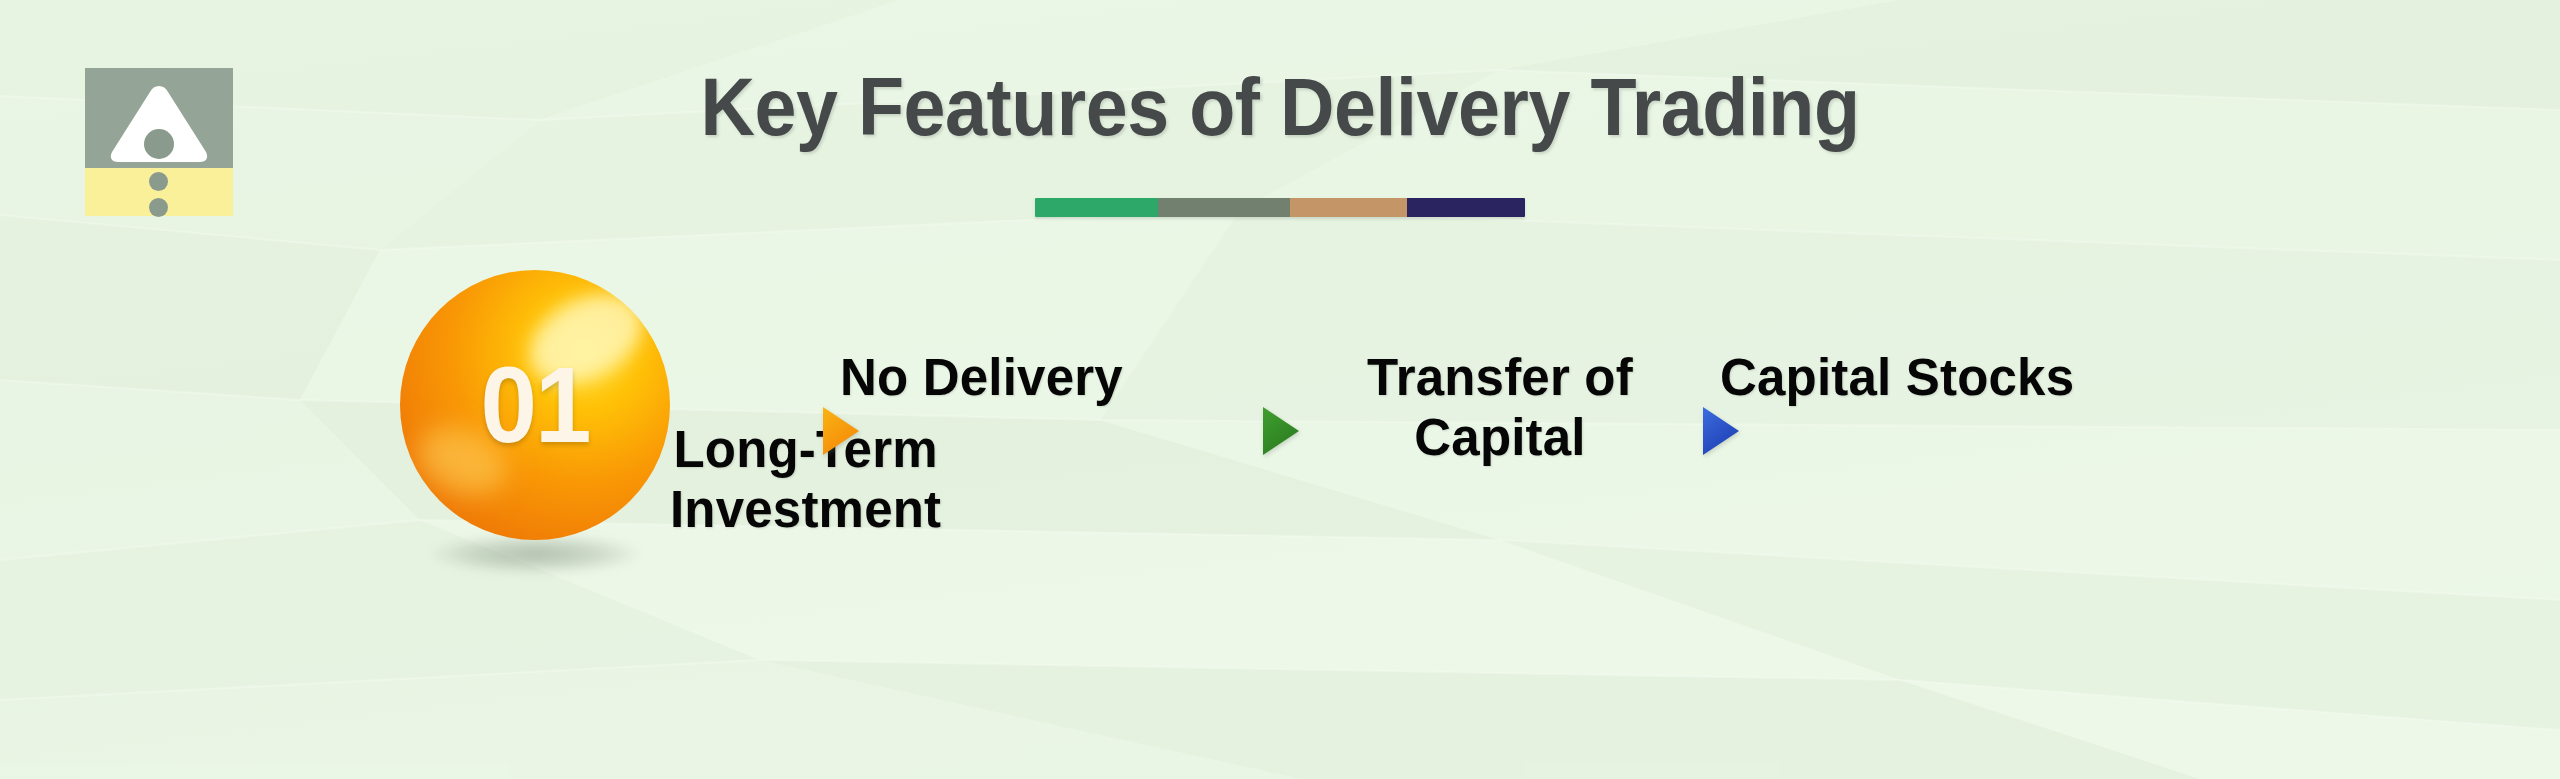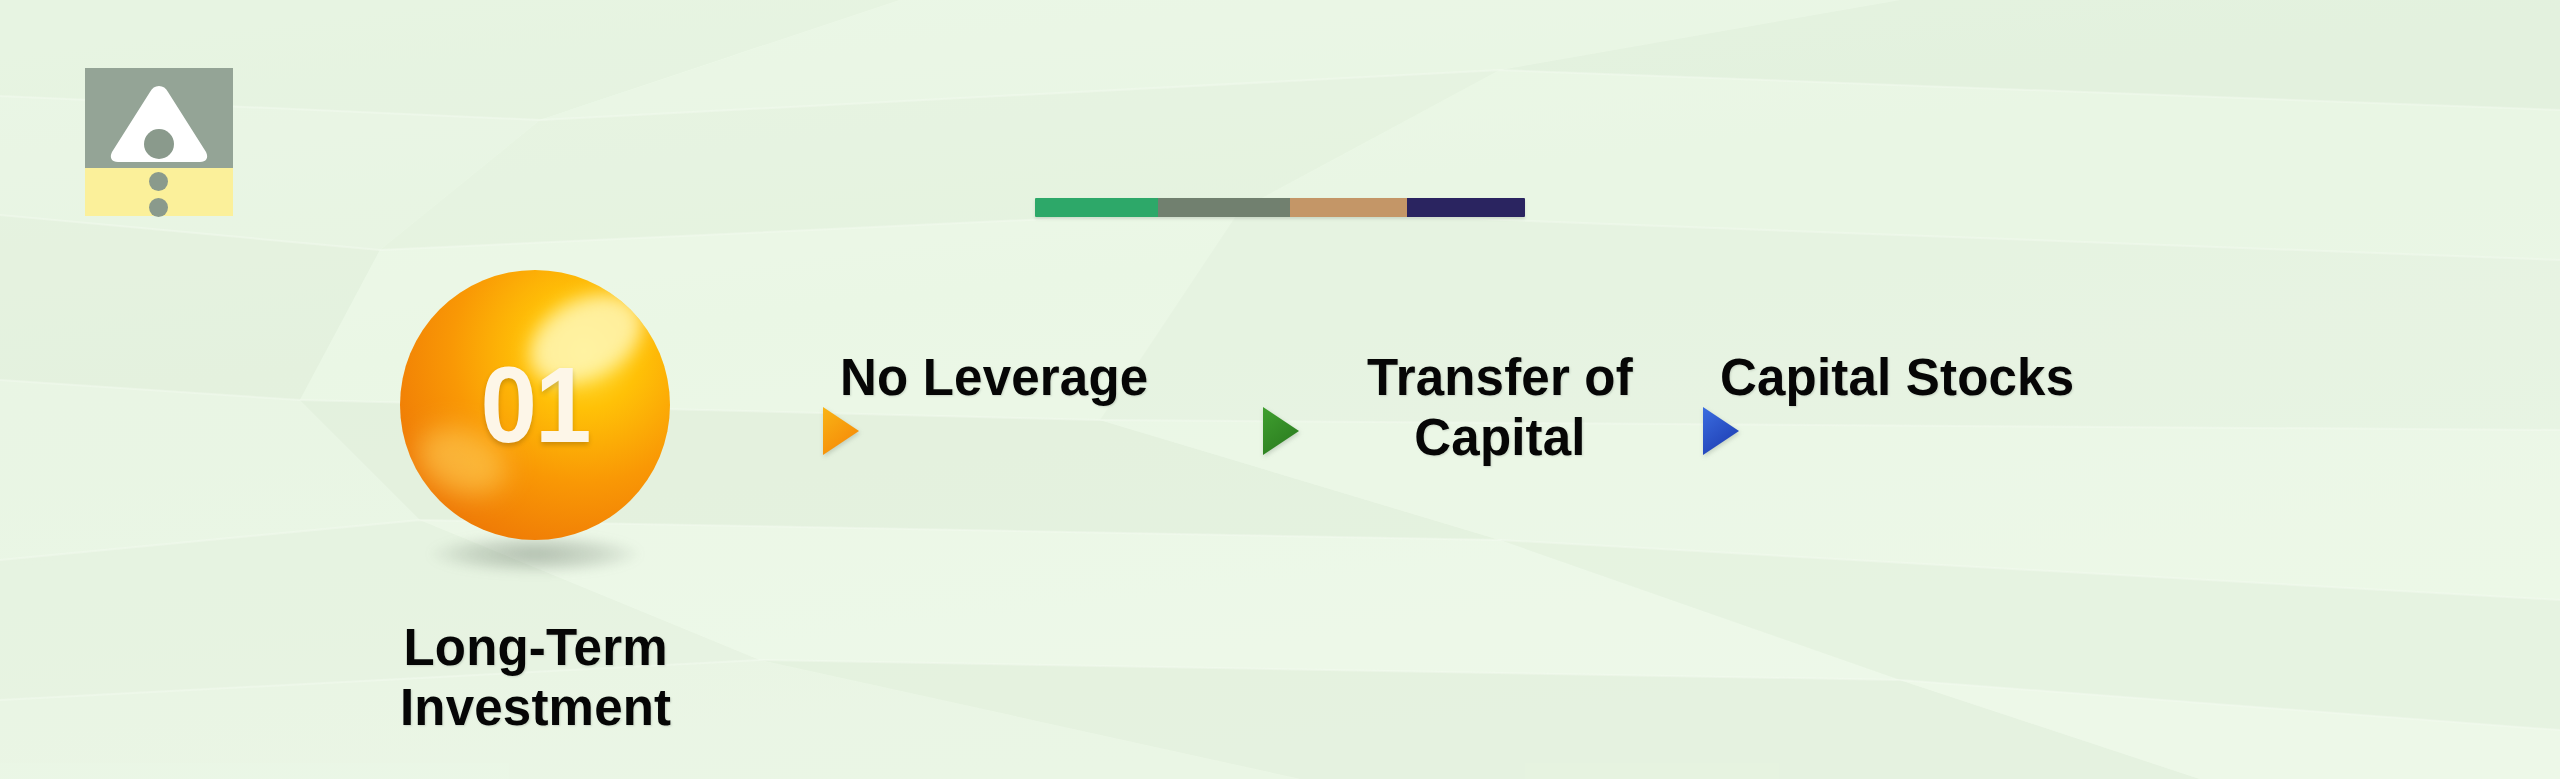--- a/index.html
+++ b/index.html
@@ -89,22 +89,21 @@
   .steps {
     position:absolute;
     left:0; right:0; top:270px;
     display:flex;
     align-items:flex-start;
     justify-content:center;
   }
   .step {
     width:440px;
     display:flex;
-    flex-direction:column;
-    align-items:flex-start;
+    align-items:flex-end;
     position:relative;
   }
 
   .sphere-wrap {
     position:relative;
     width:270px; height:270px;
   }
   .sphere {
     position:relative;
     width:270px; height:270px;
@@ -230,20 +229,23 @@
     <div class="logo-top"></div>
     <div class="logo-bottom"></div>
     <svg class="logo-tri" viewBox="0 0 104 82">
       <path d="M52 4 C56 4 59 6 61 10 L99 70 C102 76 99 80 93 80 L11 80 C5 80 2 76 5 70 L43 10 C45 6 48 4 52 4 Z" fill="#ffffff"></path>
       <circle cx="52" cy="62" r="15" fill="#8a9a8c"></circle>
     </svg>
     <div class="logo-dot d1"></div>
     <div class="logo-dot d2"></div>
   </div>
 
+  <div class="heading">
+    <h1 class="heading-title">Key Features of Delivery Trading</h1>
+  </div>
 
   <div class="divider">
       <span style="background: rgb(45, 168, 105); width: 25%;"></span>
       <span style="background: rgb(113, 128, 111); width: 27%;"></span>
       <span style="background: rgb(196, 150, 103); width: 24%;"></span>
       <span style="background: rgb(42, 36, 96); width: 24%;"></span>
     </div>
 
   <div class="steps">
       <div class="step">
@@ -252,21 +254,21 @@
           <div class="sphere" style="background: radial-gradient(circle at 68% 30%, rgb(255, 226, 58) 0%, rgb(255, 193, 7) 22%, rgb(249, 152, 5) 50%, rgb(240, 125, 6) 76%, rgb(224, 106, 5) 100%);">
             <div class="bounce" style="background: rgba(255, 214, 96, 0.55);"></div>
             <div class="spec" style="background: rgba(255, 246, 180, 0.85);"></div>
             <div class="sphere-num" style="color: rgb(253, 246, 232);">01</div>
           </div>
         </div>
         <div class="step-label">Long-Term
 Investment</div>
       </div>
       <div class="step">
-        <div class="step-label">No Leverage</div>
+        <div class="step-label">No Delivery</div>
       </div>
       <div class="step">
         <div class="step-label">Transfer of Capital</div>
       </div>
       <div class="step">
         <div class="step-label">Capital Stocks</div>
       </div>
     </div>
 
 <div class="arrow" style="left: 821px; border: none;"><svg width="40" height="52" viewBox="0 0 40 52">

